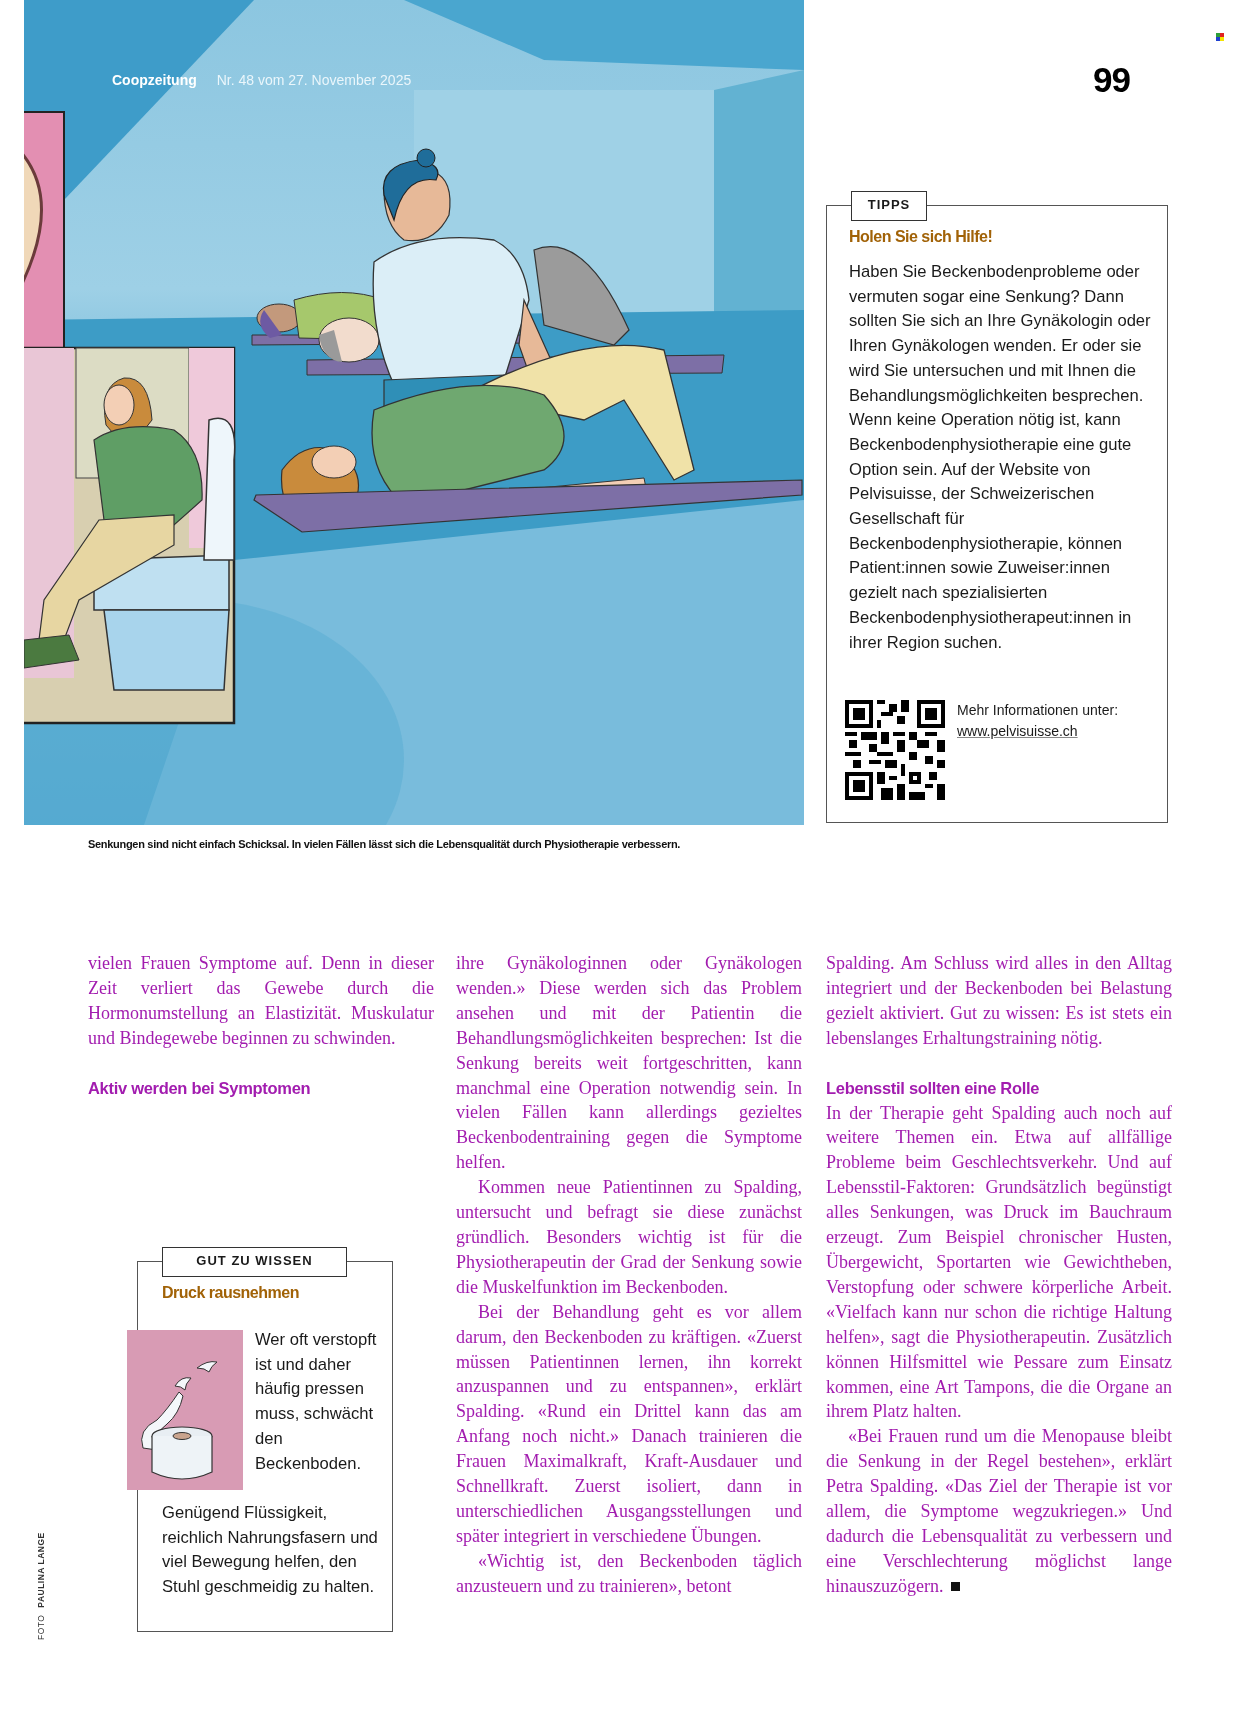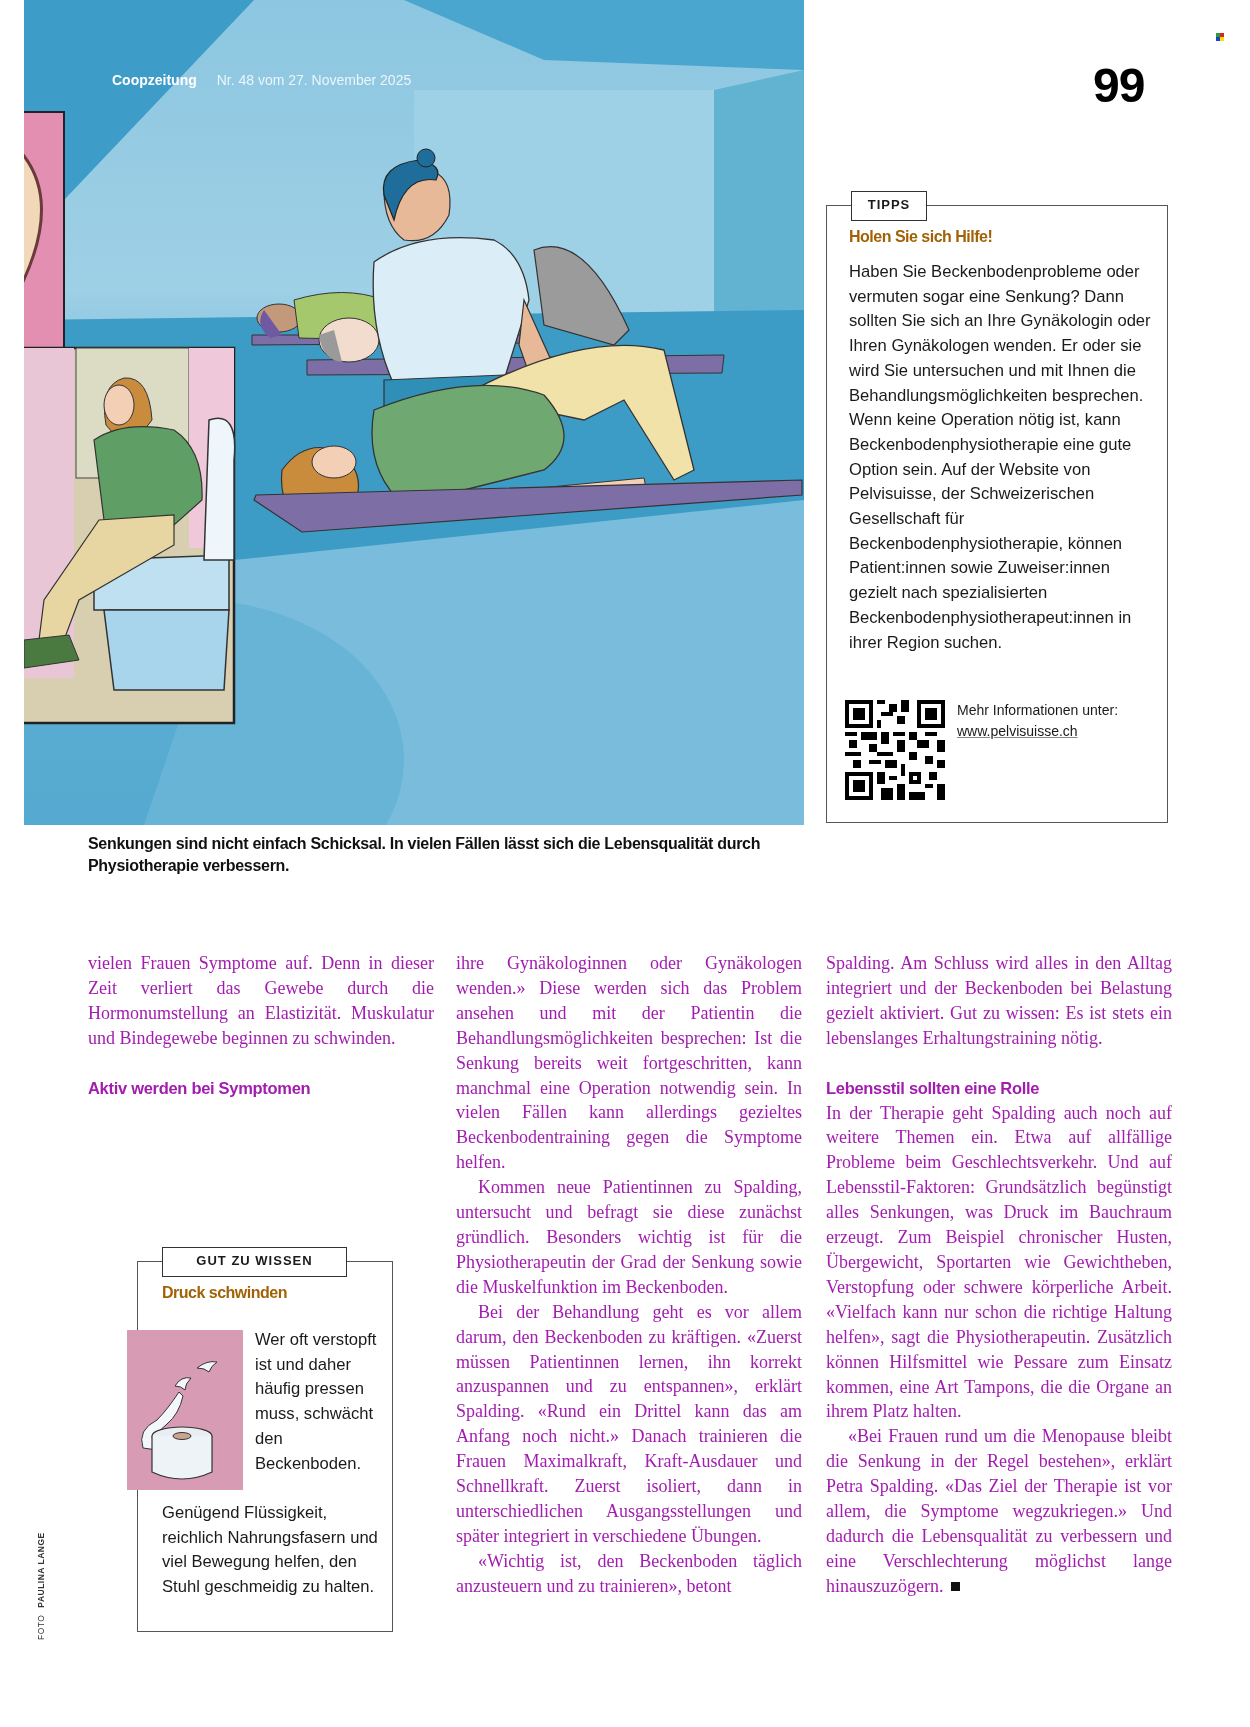--- a/index.html
+++ b/index.html
@@ -16,21 +16,21 @@
     }
     .illustration svg { position: absolute; left: 0; top: 0; }
     .masthead {
       position: absolute; left: 88px; top: 72px; font-family: "Liberation Sans", sans-serif;
       font-size: 14px; color: #ffffff; white-space: nowrap;
     }
     .masthead .brand { font-weight: bold; margin-right: 16px; }
     .masthead .issue { color: #eaf6fb; }
     .page-number {
       position: absolute; left: 1093px; top: 62px; font-family: "Liberation Sans", sans-serif;
-      font-weight: bold; font-size: 48px; letter-spacing: -1px; color: #000; line-height: 1;
+      font-weight: bold; font-size: 35px; letter-spacing: -1px; color: #000; line-height: 1;
     }
     .print-marks { position: absolute; left: 1216px; top: 33px; width: 8px; height: 8px; }
     .print-marks span { position: absolute; width: 4px; height: 4px; }
     
     .tipps-box {
       position: absolute; left: 826px; top: 205px; width: 342px; height: 618px;
       border: 1.5px solid #555; box-sizing: border-box;
     }
     .box-label {
       position: absolute; background: #fff; border: 1.5px solid #333;
@@ -50,21 +50,21 @@
     .tipps-box .box-body p { margin: 0; }
     .qr { position: absolute; left: 18px; top: 494px; width: 100px; height: 100px; }
     .more-info {
       position: absolute; left: 130px; top: 494px;
       font-family: "Liberation Sans", sans-serif; font-size: 14px; line-height: 21px; color: #1a1a1a;
     }
     .more-info a { color: #1a1a1a; text-decoration: underline; text-decoration-color: #888; }
     
     .caption {
       position: absolute; left: 88px; top: 833px; width: 700px;
-      font-family: "Liberation Sans", sans-serif; font-weight: bold; font-size: 16px; line-height: 22px;
+      font-family: "Liberation Sans", sans-serif; font-weight: bold; font-size: 11px; line-height: 22px;
       letter-spacing: -0.3px; color: #111;
     }
     
     .column {
       position: absolute; top: 951px; width: 346px;
       font-size: 18px; line-height: 24.9px; text-align: justify; color: #a21caf;
     }
     .column p { margin: 0; }
     .column p.indent { text-indent: 22px; }
     .column h3 {
@@ -235,21 +235,21 @@
 
 <div class="caption">Senkungen sind nicht einfach Schicksal. In vielen Fällen lässt sich die Lebensqualität durch Physiotherapie verbessern.</div>
 
 <div class="column col1">
   <p>vielen Frauen Symptome auf. Denn in dieser Zeit verliert das Gewebe durch die Hormonumstellung an Elastizität. Muskulatur und Bindegewebe beginnen zu schwinden.</p>
   <h3>Aktiv werden bei Symptomen</h3>
 </div>
 
 <aside class="info-box">
   <div class="box-label">GUT ZU WISSEN</div>
-  <div class="box-title">Druck schwinden</div>
+  <div class="box-title">Druck rausnehmen</div>
   <div class="info-image">
     <svg width="116" height="160" viewBox="0 0 116 160">
       <path d="M70,38 q10,-8 20,-6 q-6,4 -8,10 q-4,-4 -12,-4z" fill="#f4f7fa" stroke="#333" stroke-width="1"></path>
       <path d="M48,56 q6,-10 16,-8 q-6,6 -6,12 q-4,-4 -10,-4z" fill="#f4f7fa" stroke="#333" stroke-width="1"></path>
       <path d="M52,62 Q40,80 30,90 Q10,100 16,118 L30,120 Q26,104 40,94 Q52,84 56,66 Z" fill="#f4f7fa" stroke="#333" stroke-width="1"></path>
       <ellipse cx="55" cy="106" rx="30" ry="9" fill="#e8eef3" stroke="#333" stroke-width="1.2"></ellipse>
       <path d="M25,106 L25,142 Q55,156 85,142 L85,106" fill="#eef3f7" stroke="#333" stroke-width="1.2"></path>
       <ellipse cx="55" cy="106" rx="9" ry="3.5" fill="#c9a48e" stroke="#333" stroke-width="1"></ellipse>
     </svg>
   </div>

